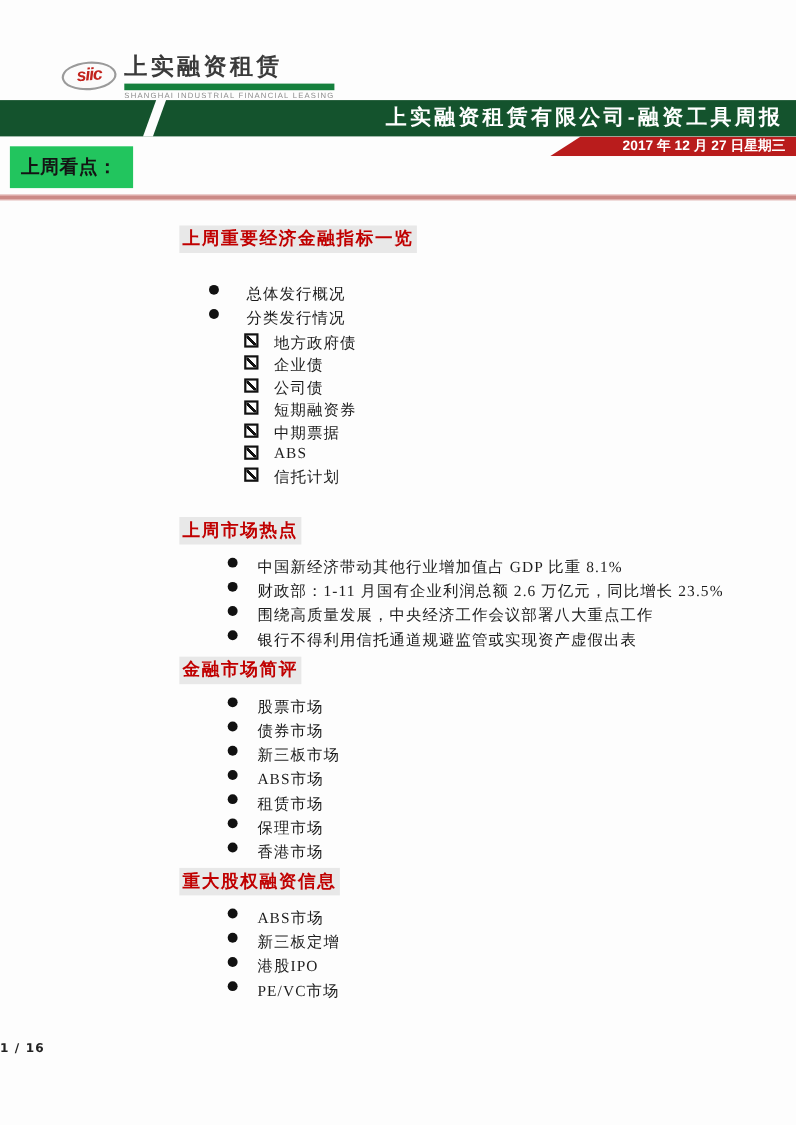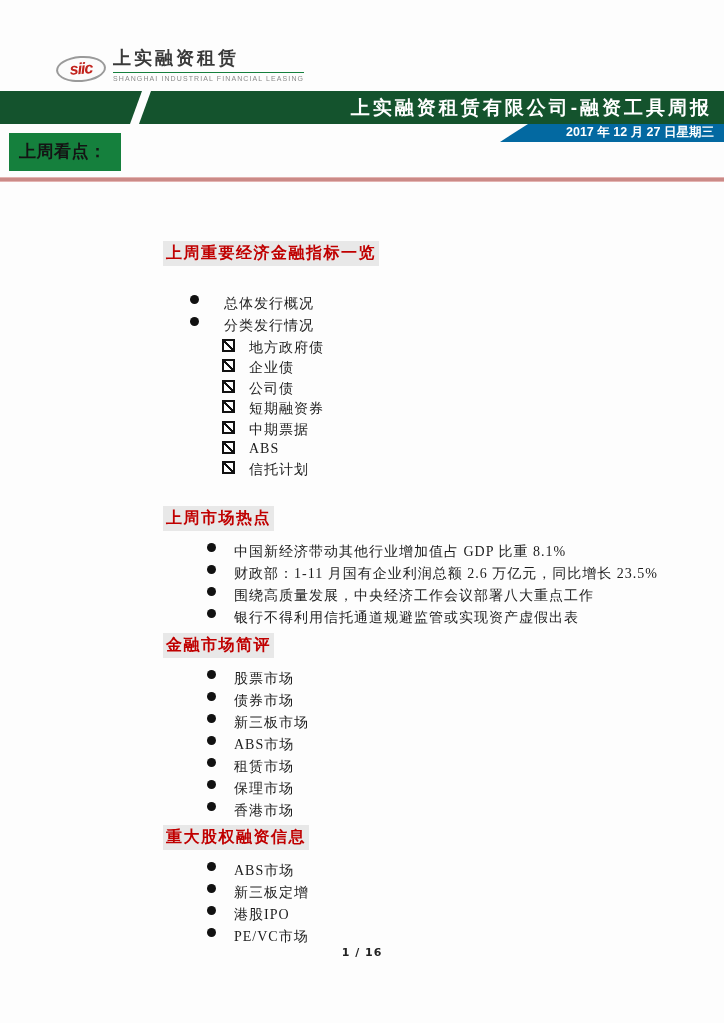--- a/index.html
+++ b/index.html
@@ -17,63 +17,63 @@
     border:2px solid #9a9a9a; border-radius:50%;
     display:flex; align-items:center; justify-content:center;
     transform:rotate(-4deg); background:#fbfbfb;
   }
   .logo-mark span {
     color:#c2221c; font-style:italic; font-weight:bold; font-size:16px;
     font-family:"Liberation Sans", sans-serif; letter-spacing:-1px;
   }
   .logo-text { margin-left:7px; }
   .logo-name {
-    font-size:18px; font-weight:bold; color:#3a3a3a; letter-spacing:3px;
-    border-bottom:1px solid #15803d; padding-bottom:2px; white-space:nowrap;
+    font-size:21px; font-weight:bold; color:#3a3a3a; letter-spacing:3px;
+    border-bottom:6px solid #15803d; padding-bottom:2px; white-space:nowrap;
   }
   .logo-sub {
     margin-top:2px; font-family:"Liberation Sans", sans-serif;
     font-size:7px; color:#8a8a8a; letter-spacing:1.1px; white-space:nowrap;
   }
 
   
   .title-band { position:absolute; left:0; top:91px; width:724px; height:33px; background:#14532d; }
   .band-slash { position:absolute; left:136px; top:0; width:9px; height:33px; background:#fdfdfd; transform:skewX(-20deg); }
   .band-title {
     position:absolute; right:12px; top:0; line-height:33px;
     color:#ffffff; font-weight:bold; font-size:19px; letter-spacing:3px;
     font-family:"Liberation Sans", sans-serif; white-space:nowrap;
   }
 
   
   .date-strip {
     position:absolute; top:124px; right:0; width:224px; height:18px;
-    background:#0369a1; clip-path:polygon(28px 0, 100% 0, 100% 100%, 0 100%);
+    background:#b91c1c; clip-path:polygon(28px 0, 100% 0, 100% 100%, 0 100%);
     color:#ffffff; font-weight:bold; font-size:12.5px; line-height:17px;
     text-align:right; padding-right:10px;
     font-family:"Liberation Sans", sans-serif; white-space:nowrap;
   }
 
   
   .highlights-box {
     position:absolute; left:9px; top:133px; width:112px; height:38px;
-    background:#15803d; color:#141414; font-weight:bold; font-size:17px;
+    background:#22c55e; color:#141414; font-weight:bold; font-size:17px;
     line-height:37px; padding-left:10px; letter-spacing:0.5px;
     font-family:Liberation Serif, serif; white-space:nowrap;
   }
 
   
   .divider {
     position:absolute; left:0; top:177px; width:724px; height:5px;
     background:#cb8a87; border-top:1px solid #e3b4b2; border-bottom:1px solid #e3b4b2;
   }
 
   
   .content { position:absolute; left:0; top:0; width:724px; }
-  .section { position:absolute; left:163px; width:545px;margin-top:36px; }
+  .section { position:absolute; left:163px; width:545px; }
   .sec-0 { top:205px; }
   .sec-1 { top:252px; }
   .sec-2 { top:470px; }
   .sec-3 { top:597px; }
   .sec-4 { top:789px; }
 
   .heading {
     display:inline-block; background:#e8e8e8; color:#c00000;
     font-weight:bold; font-size:16px; letter-spacing:1.5px;
     padding:2px 3px; white-space:nowrap;
@@ -88,21 +88,21 @@
   .icon { flex:0 0 auto; }
   .dot { width:9px; height:9px; border-radius:50%; background:#111; margin-left:44px; margin-right:18px; }
   .sec-1 .dot { margin-left:27px; margin-right:25px; }
   .cb {
     width:13px; height:13px; border:2px solid #111; margin-left:59px; margin-right:14px;
     background-image:linear-gradient(45deg, transparent 40%, #111 40%, #111 60%, transparent 60%);
   }
 
   
   .footer {
-    position:absolute; top:946px; left:0; width:724px; text-align:center;
+    position:absolute; top:946px; left:0; width:724px; 
     font-family:"DejaVu Sans", sans-serif; font-size:11px; font-weight:bold; color:#222;
     letter-spacing:1px;
   }
 </style>
 </head>
 <body>
 
 <div class="page">
 
   <div class="logo">

